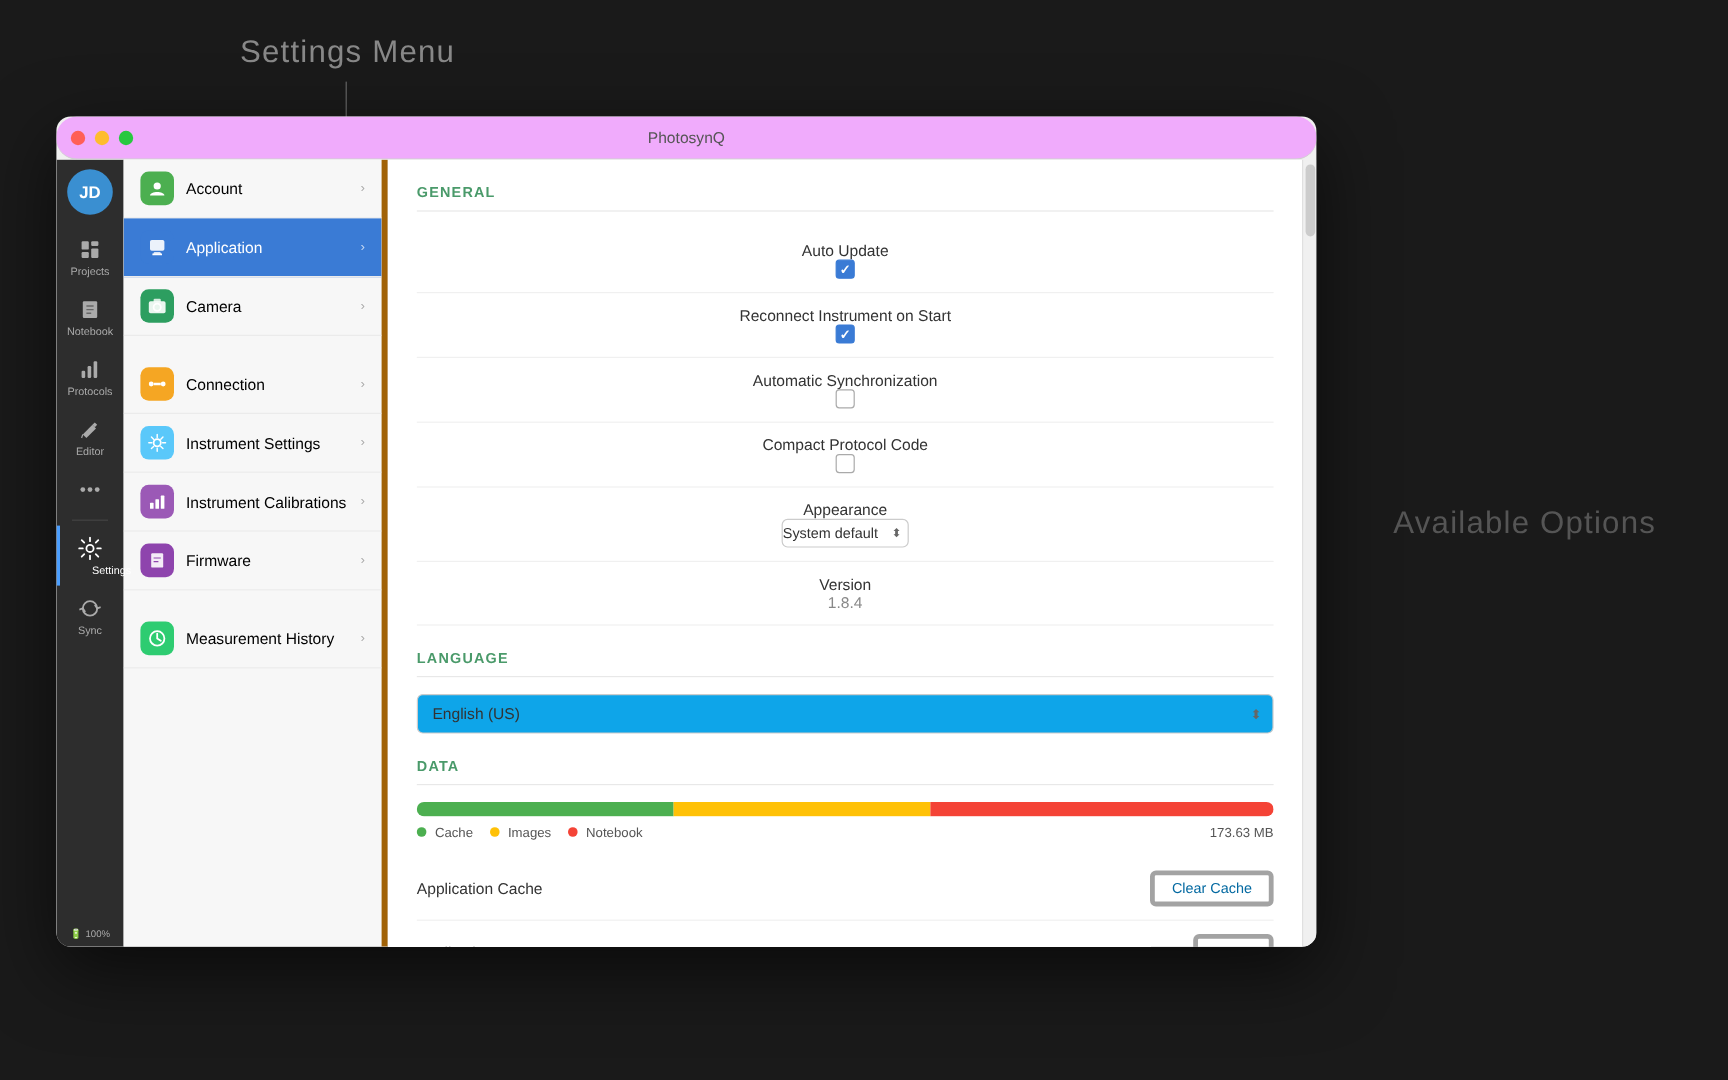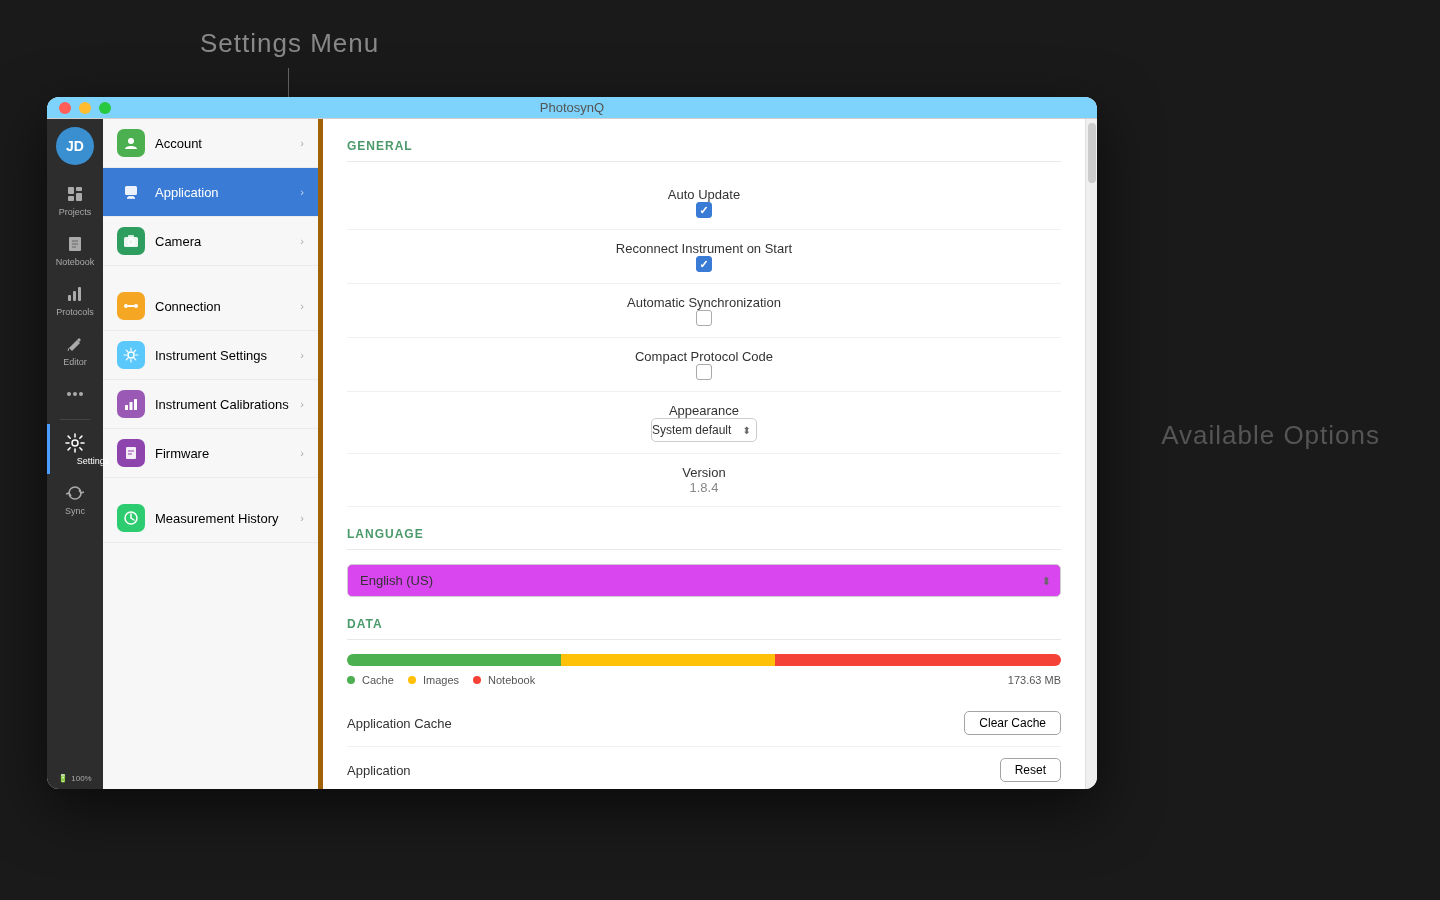--- a/index.html
+++ b/index.html
@@ -63,28 +63,29 @@
       background: #f0f0f0;
       border-radius: 12px;
       overflow: hidden;
       box-shadow: 0 20px 60px rgba(0,0,0,0.6);
       display: flex;
       flex-direction: column;
     }
 
     
     .titlebar {
-      height: 22px;
-      background: #7dd3fc;
+      height: 36px;
+      background: #f0abfc;
       border-bottom: 1px solid #d0d0d0;
       display: flex;
       align-items: center;
       justify-content: center;
       position: relative;
       flex-shrink: 0;
+      border-radius: 17px;
     }
     .titlebar-buttons {
       position: absolute;
       left: 12px;
       display: flex;
       gap: 8px;
       align-items: center;
     }
     .tb-btn {
       width: 12px;
@@ -310,21 +311,21 @@
       position: relative;
       display: block;
     }
     .language-select {
       width: 100%;
       border: 1px solid #ccc;
       border-radius: 5px;
       padding: 8px 30px 8px 12px;
       font-size: 13px;
       color: #333;
-      background: #d946ef;
+      background: #0ea5e9;
       appearance: none;
       -webkit-appearance: none;
       cursor: pointer;
     }
     .language-select-wrapper::after {
       content: '⬍';
       position: absolute;
       right: 10px;
       top: 50%;
       transform: translateY(-50%);
@@ -376,26 +377,26 @@
       justify-content: space-between;
       padding: 11px 0;
       border-bottom: 1px solid #f0f0f0;
     }
     .data-label {
       font-size: 13px;
       color: #333;
     }
 
     .action-btn {
-      border: 1px solid #a3a3a3;
+      border: 4px solid #a3a3a3;
       background: white;
       border-radius: 5px;
       padding: 4px 14px;
       font-size: 12px;
-      color: #000000;
+      color: #0369a1;
       cursor: pointer;
     }
 
     
     .main-content::-webkit-scrollbar { width: 6px; }
     .main-content::-webkit-scrollbar-track { background: #f0f0f0; }
     .main-content::-webkit-scrollbar-thumb { background: #ccc; border-radius: 3px; }
 
     
     .scroll-track {

